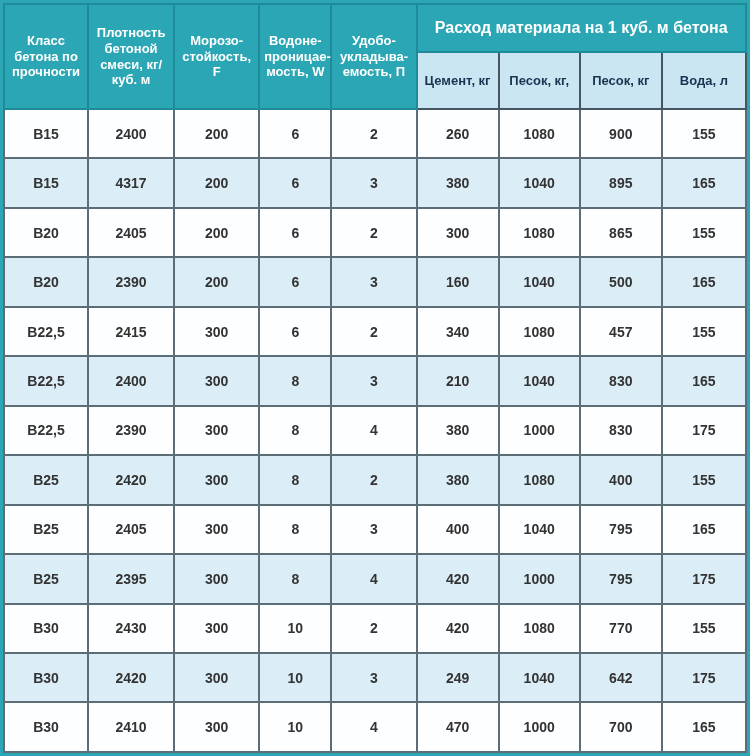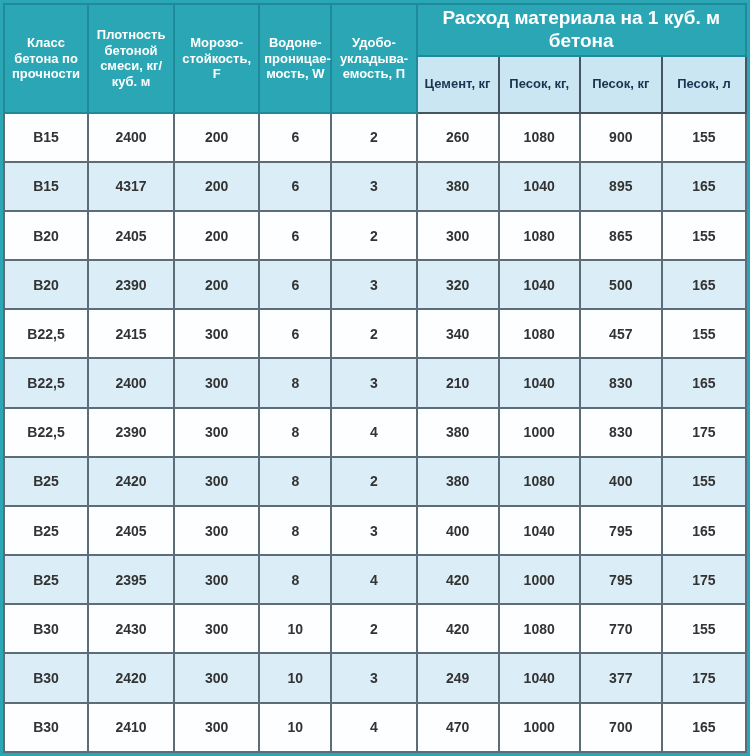--- a/index.html
+++ b/index.html
@@ -42,21 +42,21 @@
     background:var(--teal);
     color:var(--header-text);
     border:2px solid var(--header-separator);
     font-size:13px;
     line-height:1.2;
     padding:2px 4px;
     text-align:center;
     vertical-align:middle;
     font-weight:bold;
   }
-  thead th.group-header{font-size:19px;}
+  thead th.group-header{font-size:16px;}
   thead th.sub{
     background:var(--subheader-bg);
     color:var(--subheader-text);
     border:2px solid #44565F;
     font-size:13px;
   }
   tbody td{
     border:2px solid var(--grid);
     background:var(--row-bg);
     color:var(--body-text);
@@ -90,21 +90,21 @@
         <th rowspan="2">Плотность бетоной смеси, кг/куб. м</th>
         <th rowspan="2">Морозо-стойкость, F</th>
         <th rowspan="2">Водоне-проницае-мость, W</th>
         <th rowspan="2">Удобо-укладыва-емость, П</th>
         <th colspan="4" class="group-header">Расход материала на 1 куб. м бетона</th>
       </tr>
       <tr class="head-sub">
         <th class="sub">Цемент, кг</th>
         <th class="sub">Песок, кг,</th>
         <th class="sub">Песок, кг</th>
-        <th class="sub">Песок, л</th>
+        <th class="sub">Вода, л</th>
       </tr>
     </thead>
     <tbody>
         <tr>
           <td>В15</td>
           <td>2400</td>
           <td>200</td>
           <td>6</td>
           <td>2</td>
           <td>260</td>
@@ -133,21 +133,21 @@
           <td>1080</td>
           <td>865</td>
           <td>155</td>
         </tr>
         <tr class="alt">
           <td>В20</td>
           <td>2390</td>
           <td>200</td>
           <td>6</td>
           <td>3</td>
-          <td>320</td>
+          <td>160</td>
           <td>1040</td>
           <td>500</td>
           <td>165</td>
         </tr>
         <tr>
           <td>В22,5</td>
           <td>2415</td>
           <td>300</td>
           <td>6</td>
           <td>2</td>
@@ -223,21 +223,21 @@
           <td>155</td>
         </tr>
         <tr class="alt">
           <td>В30</td>
           <td>2420</td>
           <td>300</td>
           <td>10</td>
           <td>3</td>
           <td>249</td>
           <td>1040</td>
-          <td>377</td>
+          <td>642</td>
           <td>175</td>
         </tr>
         <tr>
           <td>В30</td>
           <td>2410</td>
           <td>300</td>
           <td>10</td>
           <td>4</td>
           <td>470</td>
           <td>1000</td>

